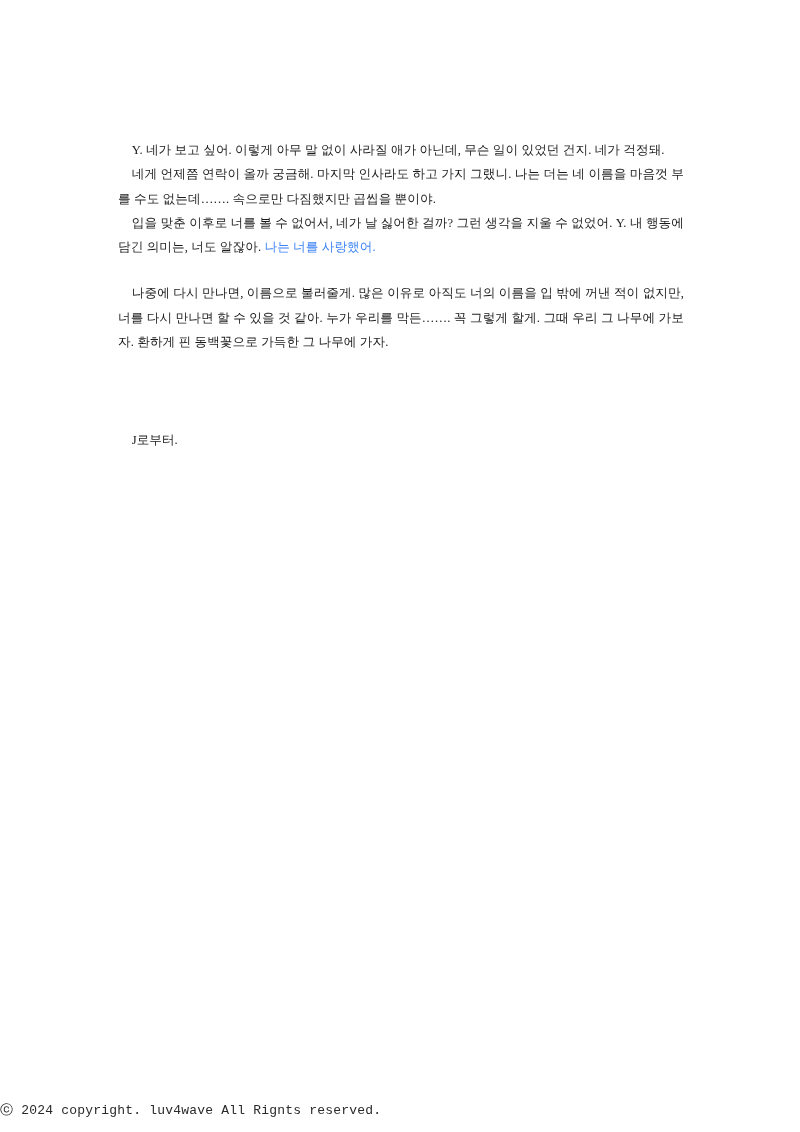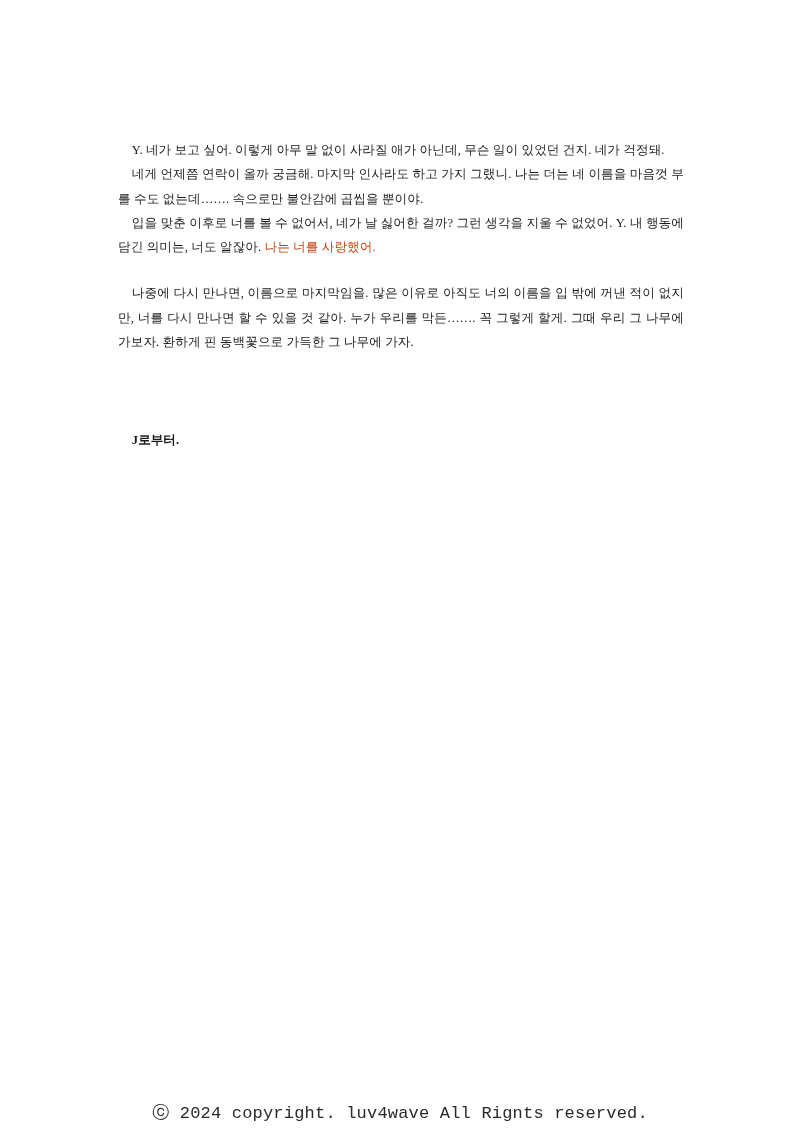--- a/index.html
+++ b/index.html
@@ -35,59 +35,58 @@
     word-break: break-all;
     letter-spacing: 0.1px;
   }
   .para + .para {
     margin-top: 0;
   }
   .gap-block {
     height: 22px;
   }
   .faded {
-    color: #c2410c;
+    color: #3b82f6;
   }
   .sig {
     margin: 0;
     font-size: 12.6px;
     line-height: 1.93;
     text-indent: 1.1em;
-    font-weight: bold;
   }
   .closing-block {
     margin-top: 74px;
   }
   .footer {
     position: absolute;
     left: 0;
     right: 0;
     top: 1085px;
-    text-align: center;
-    font-size: 17px;
+    text-align: left;
+    font-size: 13px;
     color: #2a2a2a;
     letter-spacing: 0.2px;
     font-family: "Liberation Mono", "DejaVu Sans Mono", monospace;
   }
 </style>
 </head>
 <body>
 
 <div class="page">
 
   <div class="content">
 
     <p class="para">Y. 네가 보고 싶어. 이렇게 아무 말 없이 사라질 애가 아닌데, 무슨 일이 있었던 건지. 네가 걱정돼.</p>
-    <p class="para">네게 언제쯤 연락이 올까 궁금해. 마지막 인사라도 하고 가지 그랬니. 나는 더는 네 이름을 마음껏 부를 수도 없는데……. 속으로만 불안감에 곱씹을 뿐이야.</p>
+    <p class="para">네게 언제쯤 연락이 올까 궁금해. 마지막 인사라도 하고 가지 그랬니. 나는 더는 네 이름을 마음껏 부를 수도 없는데……. 속으로만 다짐했지만 곱씹을 뿐이야.</p>
 
     <p class="para"><span>입을 맞춘 이후로 너를 볼 수 없어서, 네가 날 싫어한 걸까? 그런 생각을 지울 수 없었어. Y. 내 행동에 담긴 의미는, 너도 알잖아. </span><span class="faded">나는 너를 사랑했어.</span></p>
 
     <div class="gap-block"></div>
 
-    <p class="para">나중에 다시 만나면, 이름으로 마지막임을. 많은 이유로 아직도 너의 이름을 입 밖에 꺼낸 적이 없지만, 너를 다시 만나면 할 수 있을 것 같아. 누가 우리를 막든……. 꼭 그렇게 할게. 그때 우리 그 나무에 가보자. 환하게 핀 동백꽃으로 가득한 그 나무에 가자.</p>
+    <p class="para">나중에 다시 만나면, 이름으로 불러줄게. 많은 이유로 아직도 너의 이름을 입 밖에 꺼낸 적이 없지만, 너를 다시 만나면 할 수 있을 것 같아. 누가 우리를 막든……. 꼭 그렇게 할게. 그때 우리 그 나무에 가보자. 환하게 핀 동백꽃으로 가득한 그 나무에 가자.</p>
 
     <div class="closing-block">
       <p class="sig">J로부터.</p>
     </div>
 
   </div>
 
   <div class="footer">ⓒ 2024 copyright. luv4wave All Rignts reserved.</div>
 
 </div>

